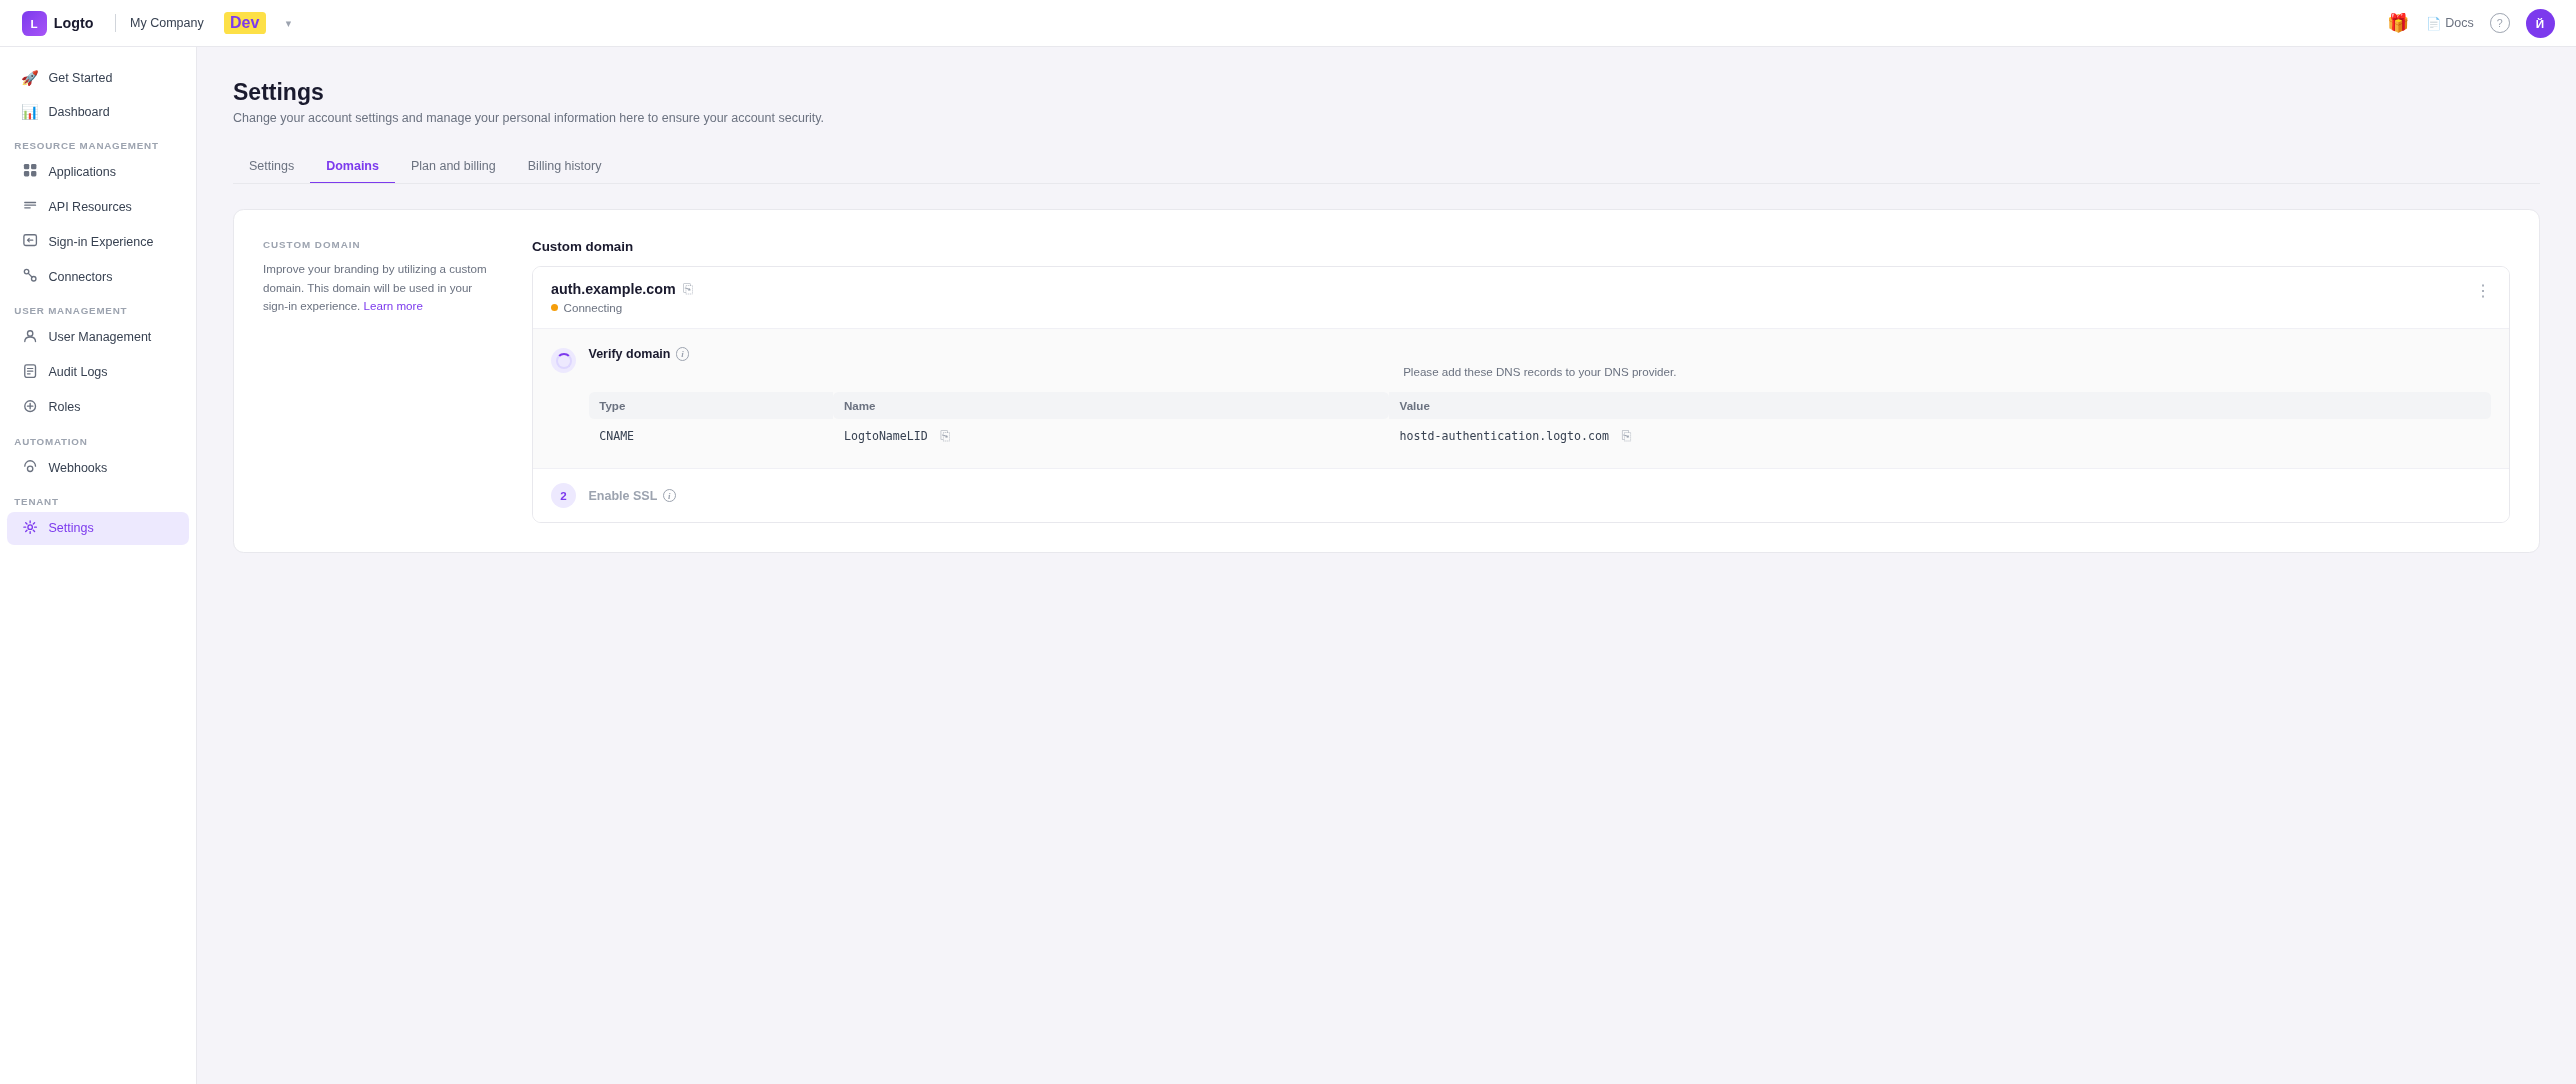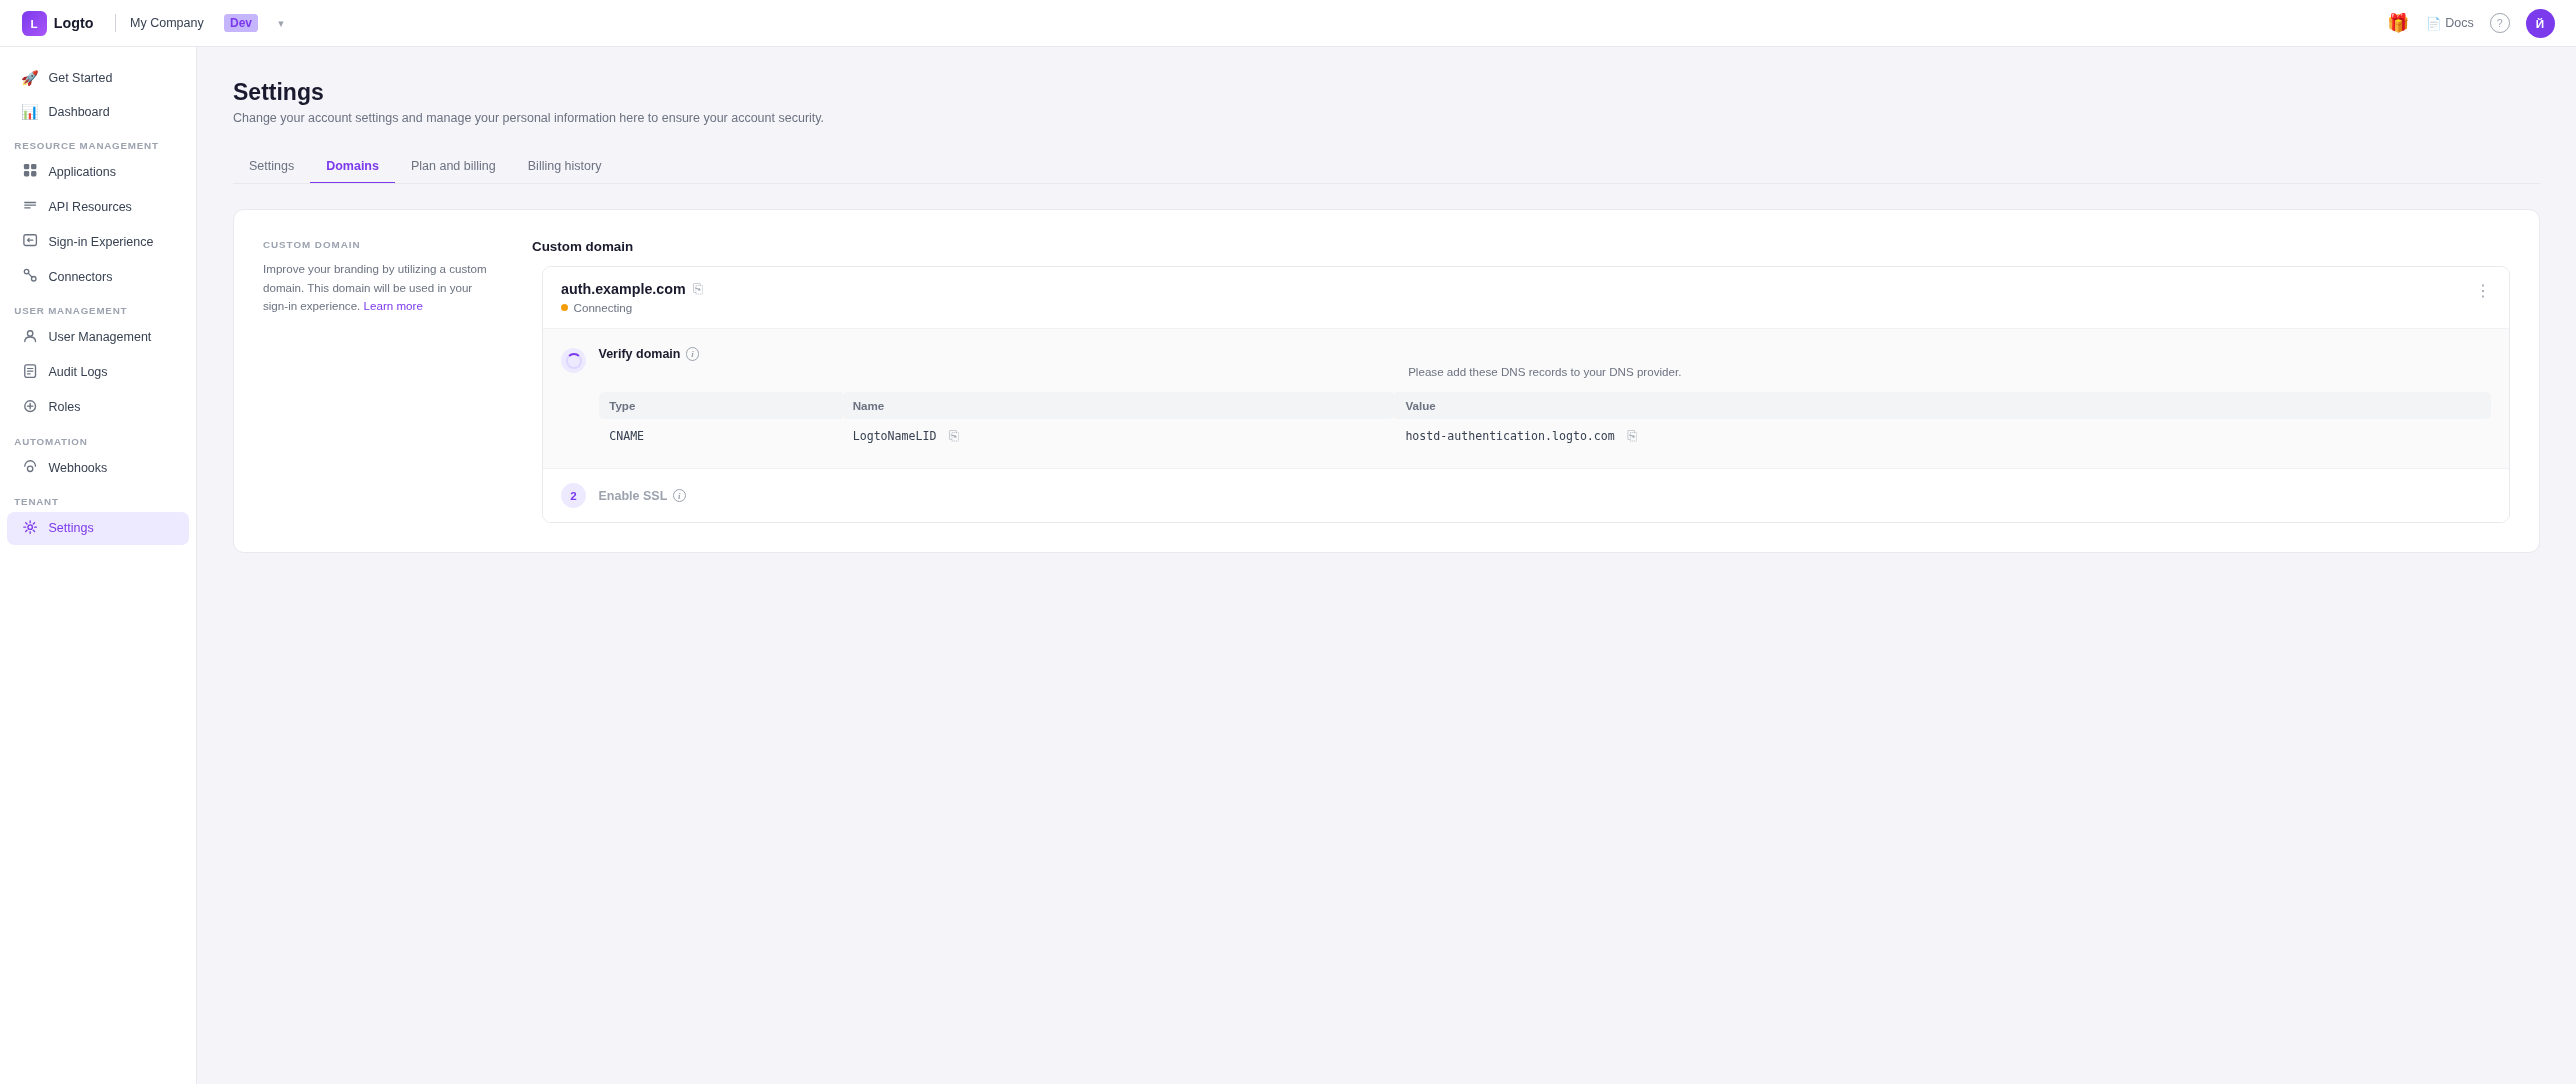--- a/index.html
+++ b/index.html
@@ -6,21 +6,21 @@
     body { font-family: -apple-system, BlinkMacSystemFont, 'Segoe UI', sans-serif; background: #f5f4f9; display: flex; flex-direction: column; height: 100vh; overflow: hidden; }
 
     
     .topbar { background: #fff; height: 47px; display: flex; align-items: center; padding: 0 21.5px; border-bottom: 0.9px solid #e8e8ed; gap: 14.3px; z-index: 10; }
     .logo-area { display: flex; align-items: center; gap: 7.2px; margin-right: 7.2px; }
     .logo-icon { width: 25px; height: 25px; background: linear-gradient(135deg, #7c3aed, #a855f7); border-radius: 6.3px; display: flex; align-items: center; justify-content: center; color: white; font-weight: bold; font-size: 11.6px; }
     .logo-text { font-weight: 700; font-size: 14.3px; color: #1a1a2e; }
     .divider-v { width: 0.9px; height: 18px; background: #d1d5db; }
     .company-area { display: flex; align-items: center; gap: 20px; cursor: pointer; }
     .company-name { font-size: 12.5px; font-weight: 500; color: #374151; }
-    .dev-badge { background: #c4b5fd; color: #7c3aed; font-size: 12px; font-weight: 600; padding: 1.8px 6.3px; border-radius: 3.6px; }
+    .dev-badge { background: #fde047; color: #7c3aed; font-size: 16px; font-weight: 600; padding: 1.8px 6.3px; border-radius: 3.6px; }
     .chevron-down { font-size: 10.7px; color: #9ca3af; }
     .topbar-right { margin-left: auto; display: flex; align-items: center; gap: 16px; }
     .gift-icon { font-size: 18px; cursor: pointer; }
     .topbar-icon { font-size: 14.3px; color: #6b7280; cursor: pointer; display: flex; align-items: center; gap: 3.6px; }
     .topbar-icon span { font-size: 12.5px; }
     .avatar { width: 29px; height: 29px; border-radius: 50%; background: #7c3aed; color: white; display: flex; align-items: center; justify-content: center; font-size: 11.6px; font-weight: 600; cursor: pointer; }
 
     
     .layout { display: flex; flex: 1; overflow: hidden; }
 
@@ -44,21 +44,21 @@
     
     .card-area { background: #fff; border-radius: 10.7px; border: 0.9px solid #e8e8ed; padding: 29px; display: flex; gap: 36px; }
     .card-left { width: 233px; flex-shrink: 0; }
     .card-section-label { font-size: 9.8px; font-weight: 700; color: #9ca3af; letter-spacing: 0.1em; text-transform: uppercase; margin-bottom: 10.7px; }
     .card-description { font-size: 11.6px; color: #6b7280; line-height: 1.6; }
     .card-description a { color: #7c3aed; text-decoration: none; }
     .card-right { flex: 1; }
     .custom-domain-label { font-size: 13.4px; font-weight: 600; color: #1a1a2e; margin-bottom: 12.5px; }
 
     
-    .domain-card { border: 0.9px solid #e8e8ed; border-radius: 9px; overflow: hidden; margin-left: 10px; }
+    .domain-card { border: 0.9px solid #e8e8ed; border-radius: 9px; overflow: hidden; }
     .domain-header { display: flex; align-items: center; padding: 14.3px 18px; background: #fff; border-bottom: 0.9px solid #f0f0f5; }
     .domain-name { font-size: 14.3px; font-weight: 600; color: #1a1a2e; }
     .copy-icon { font-size: 12.5px; color: #9ca3af; cursor: pointer; margin-left: 7.2px; }
     .domain-status { display: flex; align-items: center; gap: 5.4px; margin-top: 3.6px; }
     .status-dot { width: 7.2px; height: 7.2px; border-radius: 50%; background: #f59e0b; }
     .status-text { font-size: 11.6px; color: #6b7280; }
     .domain-menu { margin-left: auto; font-size: 16px; color: #9ca3af; cursor: pointer; align-self: flex-start; }
     .domain-header-inner { flex: 1; }
 
     

